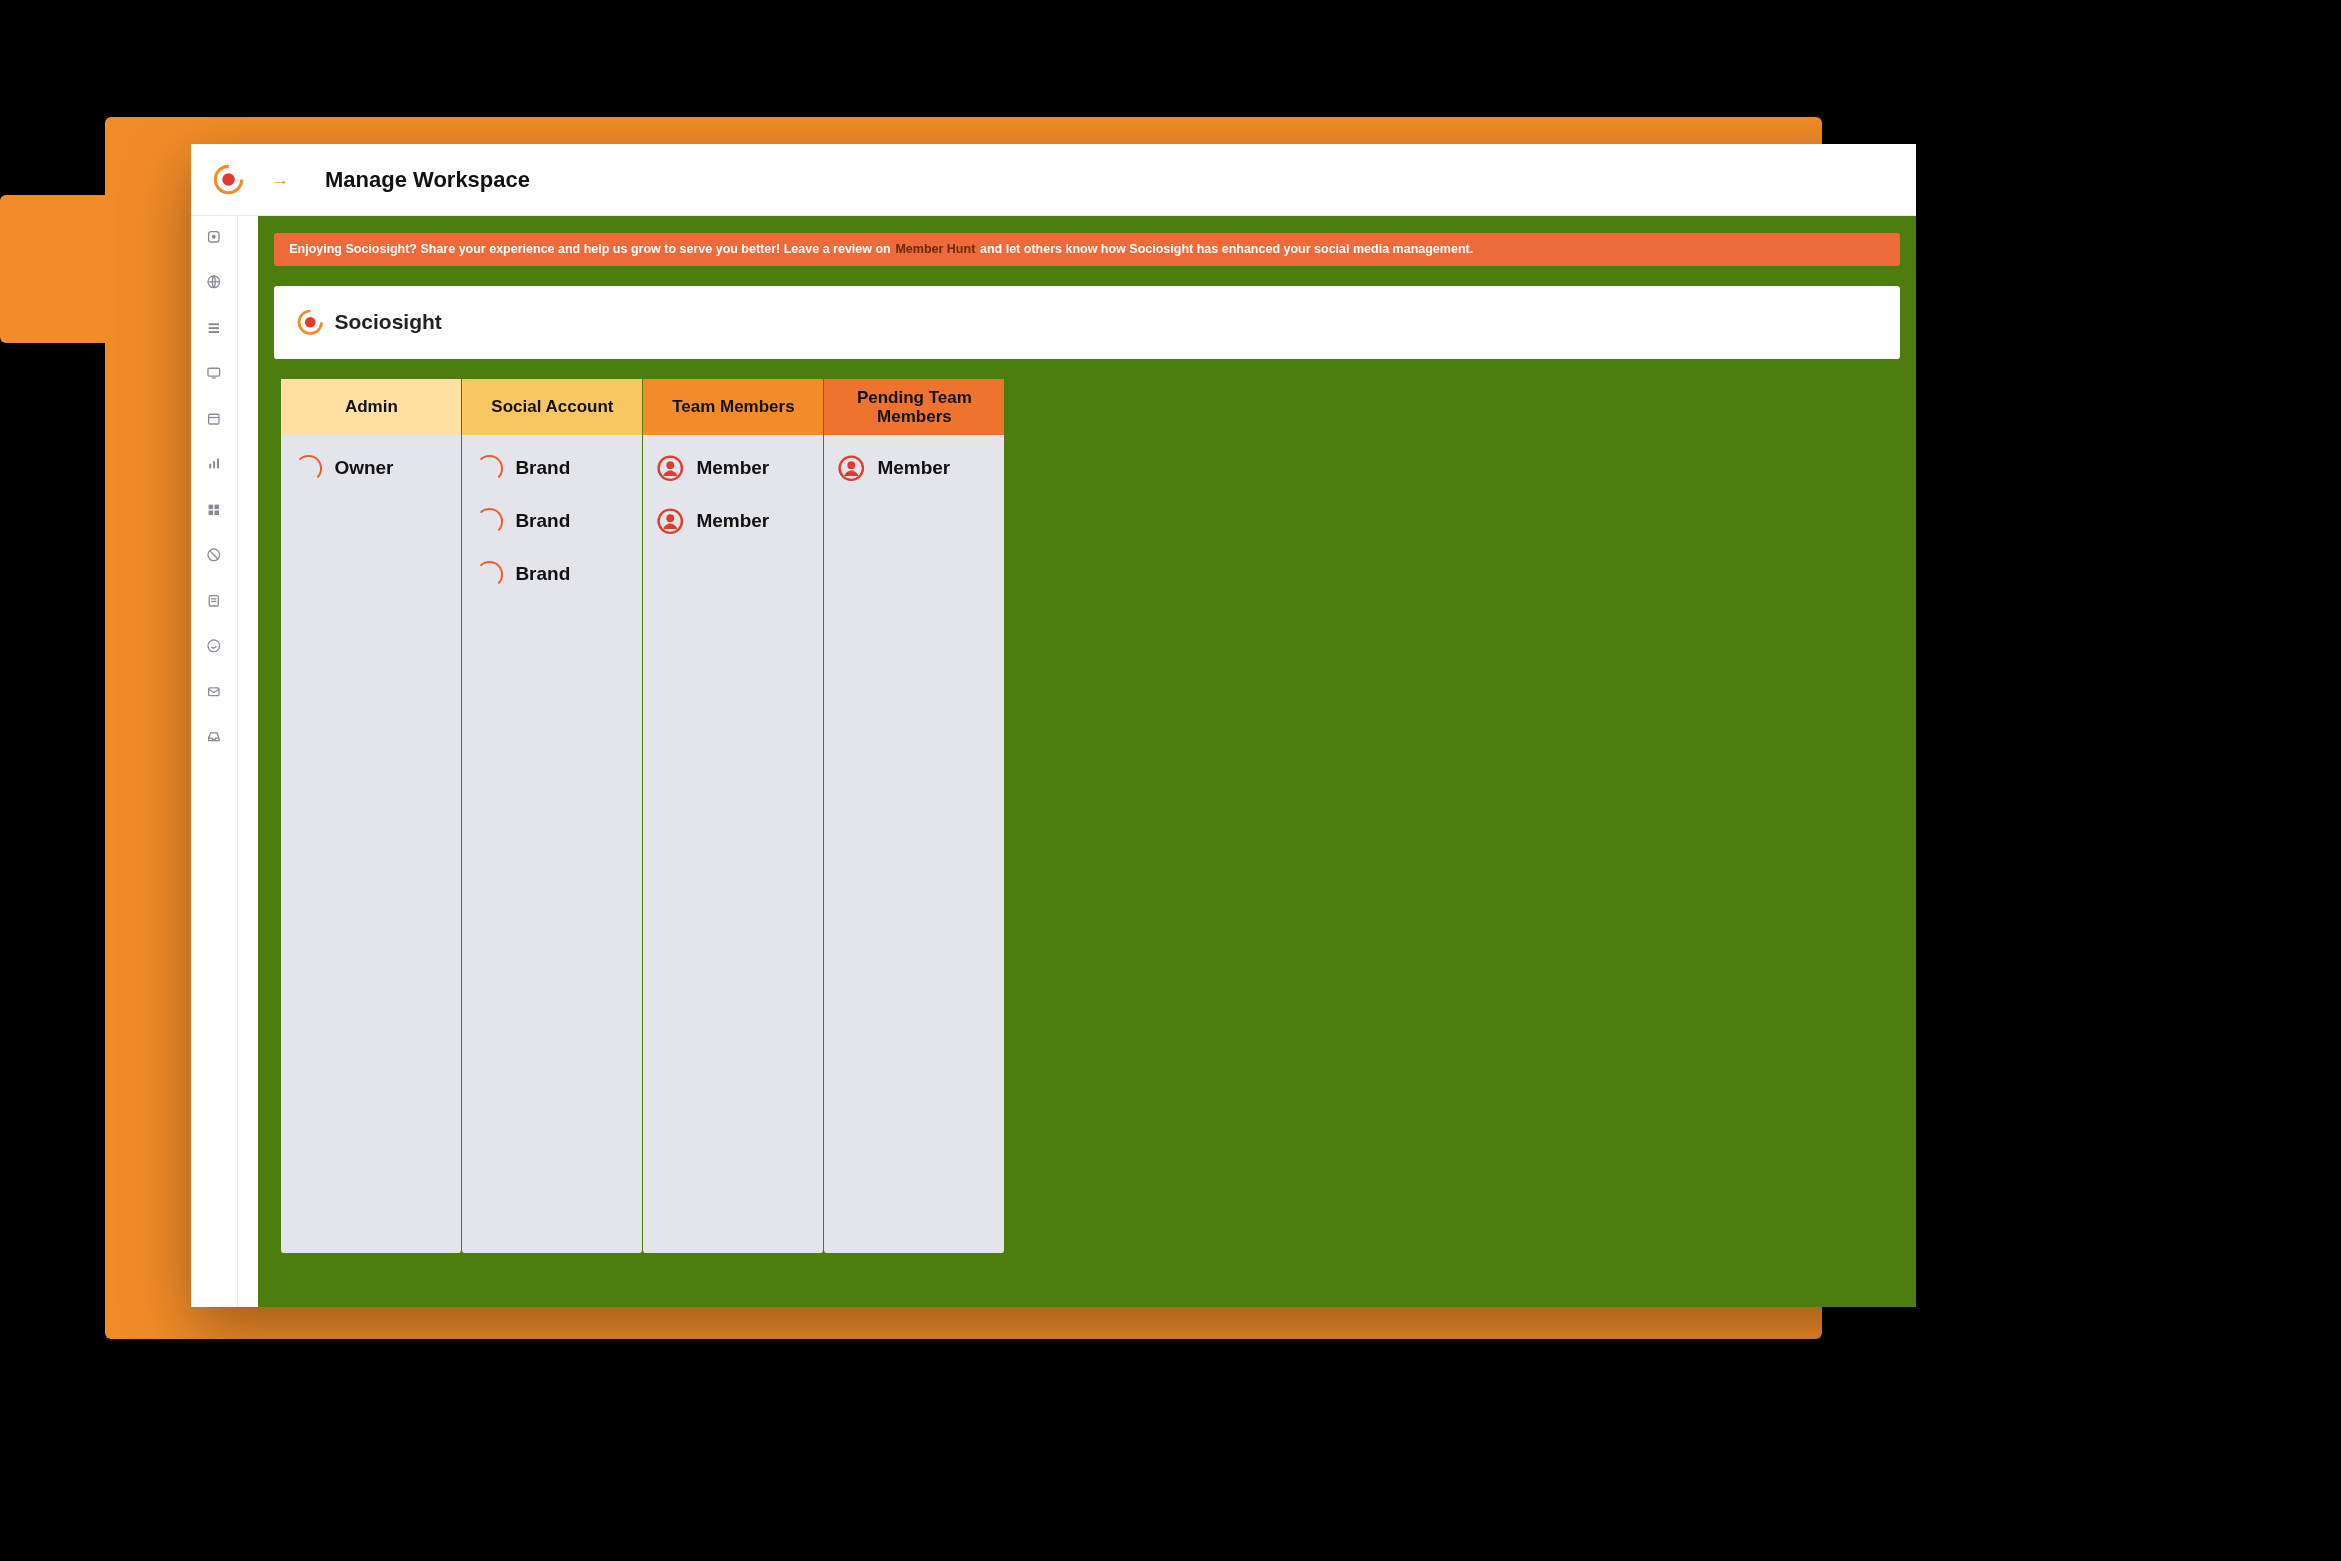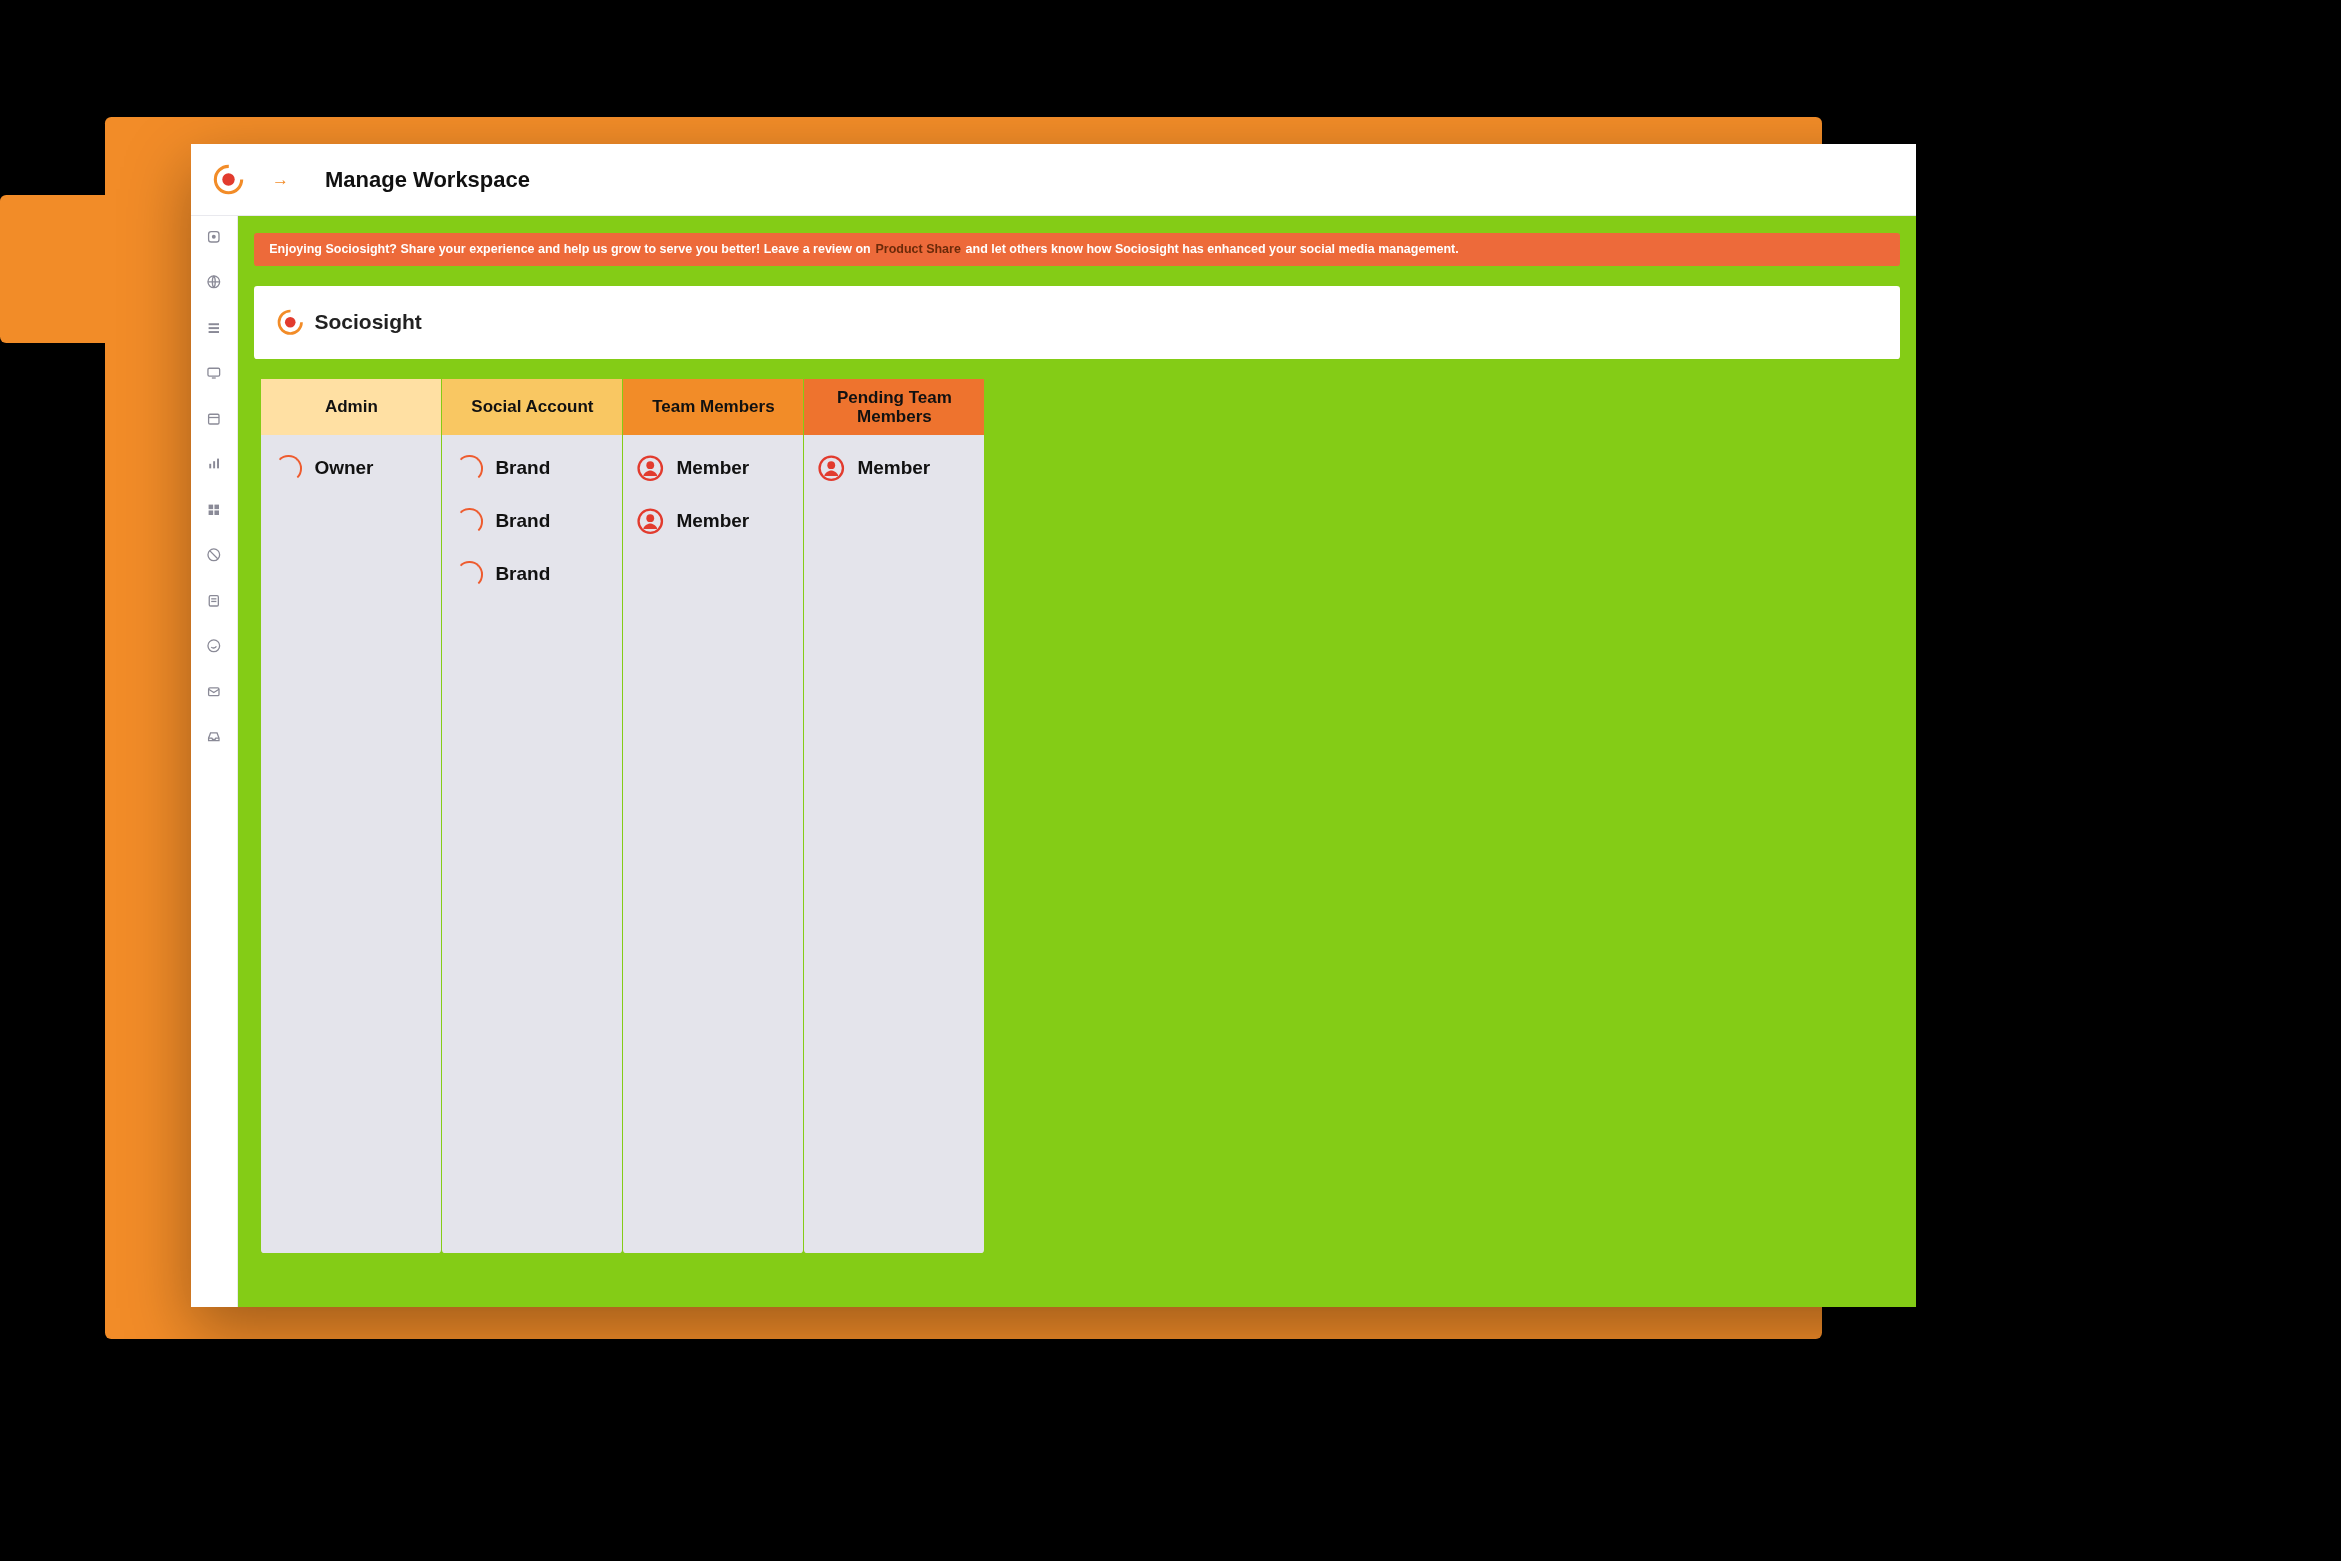--- a/index.html
+++ b/index.html
@@ -59,21 +59,21 @@
   border-right: 0.8px solid #e9e9ee;
   display: flex;
   flex-direction: column;
   align-items: center;
   padding-top: 11px;
   gap: 26.5px;
 }
 .side-item { width: 19px; height: 19px; display:flex; align-items:center; justify-content:center; color:#8a8a97; }
 .side-item svg { width: 15.6px; height: 15.6px; }
 
-.main { flex: 1; background: #84cc16; padding: 17px 0 0 0; overflow:auto; }
+.main { flex: 1; background: #4d7c0f; padding: 17px 0 0 0; overflow:auto;margin-left:20px; }
 
 .banner {
   margin: 0 15.6px 20px 15.6px;
   background: #ed6a3a;
   color: #fff;
   border-radius: 3.1px;
   padding: 9.4px 15.6px;
   font-size: 12.5px;
   font-weight: 600;
   display: flex;
@@ -228,21 +228,21 @@
               <path d="M4 14l3-8h10l3 8v4H4z" fill="none" stroke="currentColor" stroke-width="2"></path>
               <path d="M4 14h5l1 2h4l1-2h5" stroke="currentColor" stroke-width="2" fill="none"></path>
             </svg>
           </div>
         </div>
 
       <div class="main">
 
         <div class="banner">
           <span>Enjoying Sociosight? Share your experience and help us grow to serve you better! Leave a review on</span>
-          <a class="link" href="#">Product Share</a>
+          <a class="link" href="#">Member Hunt</a>
           <span>and let others know how Sociosight has enhanced your social media management.</span>
         </div>
 
         <div class="card">
           <div class="brandrow">
             <span class="brand-logo">
               <svg viewBox="0 0 40 40">
                 <circle cx="20" cy="20" r="17" fill="none" stroke="#f28c28" stroke-width="4" stroke-dasharray="80 30"></circle>
                 <circle cx="20" cy="20" r="8" fill="#e23b2e"></circle>
               </svg>

